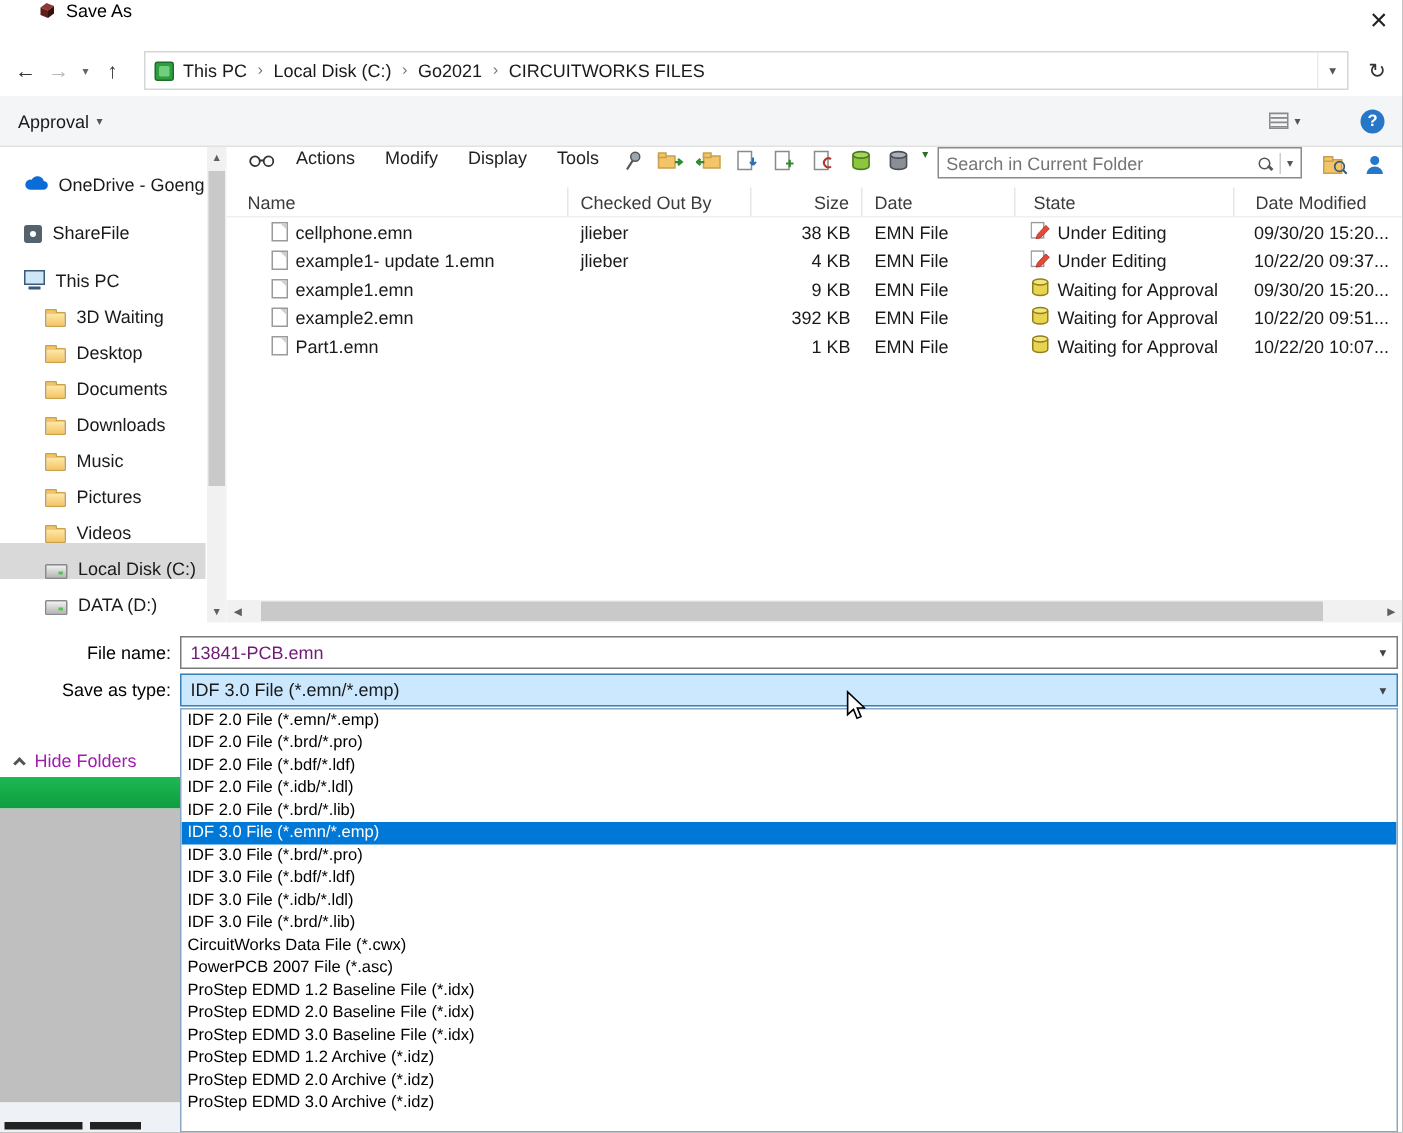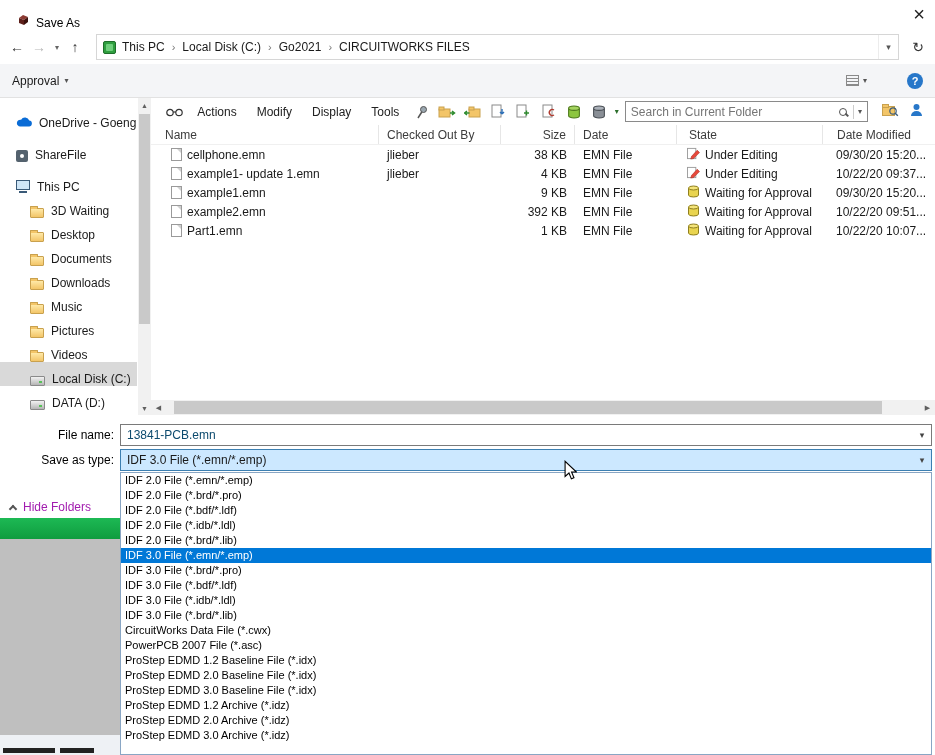--- a/index.html
+++ b/index.html
@@ -2,21 +2,21 @@
 <html><head>
 <meta charset="utf-8">
 <style>
   * { margin:0; padding:0; box-sizing:border-box; }
   html,body { background:#888; }
   .screen {
     position:relative; width:935px; height:755px; background:#fff; overflow:hidden;
     font-family:"Liberation Sans","DejaVu Sans",sans-serif; font-size:12px; color:#1a1a1a;
   }
   
-  .titlebar { position:absolute; top:0; left:12px; right:0; height:30px; display:flex; align-items:flex-end; padding:0 4px; background:#fff; }
+  .titlebar { position:absolute; top:0; left:0; right:0; height:30px; display:flex; align-items:flex-start; padding:0 24px; background:#fff; }
   .titlebar .title { margin-left:6px; font-size:12px; color:#000; }
   .close-btn { position:absolute; right:10px; top:4px; font-size:17px; color:#222; cursor:default; line-height:20px; }
   .close-btn::before { content:"×"; font-size:20px; }
   
   .navbar { position:absolute; top:30px; left:0; right:0; height:34px; display:flex; align-items:center; padding:0 8px; gap:4px; background:#fff; }
   .navbtn { color:#333; font-size:14px; width:18px; text-align:center; }
   .navbtn.dis { color:#b8b8b8; }
   .g-back::before{content:"←";} .g-fwd::before{content:"→";} .g-up::before{content:"↑";}
   .g-hist { font-size:8px; color:#666; width:10px; } .g-hist::before{content:"▾";}
   .g-refresh::before{content:"↻";}
@@ -46,54 +46,54 @@
   .sitem.grp { margin-bottom:8px; }
   .sitem.sel { background:#d9d9d9; }
   
   .vscroll { position:absolute; top:0; left:138px; width:13px; height:100%; background:#f1f1f1; }
   .vscroll .arr { position:absolute; left:0; width:13px; height:14px; font-size:7px; color:#606060; display:flex; align-items:center; justify-content:center; }
   .vscroll .arr.up{top:0;} .vscroll .arr.up::before{content:"▲";}
   .vscroll .arr.dn{bottom:0;} .vscroll .arr.dn::before{content:"▼";}
   .vthumb { position:absolute; top:16px; left:1px; width:11px; height:210px; background:#c9c9c9; }
   
   .main { position:absolute; top:0; left:151px; right:0; height:100%; display:flex; flex-direction:column; }
-  .cwbar { height:27px; display:flex; align-items:center; gap:6px; padding:0 6px 0 14px; }
+  .cwbar { height:27px; display:flex; gap:6px; padding:0 6px 0 14px; }
   .menu { padding:0 7px; color:#222; }
   .tico { width:20px; height:18px; display:flex; align-items:center; justify-content:center; }
   .grn-chev { font-size:8px; color:#2b6e2b; } .grn-chev::before{content:"▾";}
   .searchbox { margin-left:auto; width:252px; height:21px; border:1px solid #8a8a8a; background:#fff; display:flex; align-items:center; margin-right:8px; }
   .searchbox input { flex:1; border:0; outline:0; font:12px "Liberation Sans","DejaVu Sans",sans-serif; padding:0 5px; color:#222; background:transparent; }
   .mag { width:8px; height:8px; border:1.5px solid #555; border-radius:50%; position:relative; flex:0 0 auto; margin-right:4px; }
   .mag::after { content:""; position:absolute; width:4px; height:1.5px; background:#555; transform:rotate(45deg); right:-3px; bottom:-1px; }
   .sbsep { width:1px; height:14px; background:#ccc; margin:0 2px; }
   .sbchev { font-size:8px; color:#555; padding:0 5px 0 2px; } .sbchev::before{content:"▾";}
   .right-icons { display:flex; align-items:center; gap:11px; margin-right:6px; }
   
   .lheader { height:20px; display:flex; border-bottom:1px solid #f0f0f0; color:#3c3c3c; }
   .lheader .h { display:flex; align-items:center; padding-left:8px; border-right:1px solid #e6e6e6; }
   .h.name { width:228px; padding-left:14px; } .h.cob { width:122px; } .h.size { width:74px; justify-content:flex-end; padding-right:8px; }
   .h.type { width:102px; } .h.state { width:146px; padding-left:12px; } .h.date { flex:1; padding-left:14px; border-right:none; }
   
   .frow { height:19px; display:flex; align-items:center; }
   .frow .c { display:flex; align-items:center; padding-left:8px; height:100%; overflow:hidden; white-space:nowrap; }
-  .c.name { width:228px; padding-left:20px; gap:5px; } .c.cob { width:122px; } .c.size { width:74px; justify-content:flex-end; padding-right:8px; }
+  .c.name { width:228px; padding-left:30px; gap:5px; } .c.cob { width:122px; } .c.size { width:74px; justify-content:flex-end; padding-right:8px; }
   .c.type { width:102px; } .c.state { width:146px; padding-left:10px; gap:5px; } .c.date { flex:1; padding-left:13px; }
   .filler { flex:1; }
   
   .hscroll { height:15px; display:flex; align-items:stretch; background:#f1f1f1; }
   .hscroll .harr { width:15px; font-size:7px; color:#606060; display:flex; align-items:center; justify-content:center; }
   .harr.l::before{content:"◀";} .harr.r::before{content:"▶";}
   .htrack { flex:1; position:relative; }
   .hthumb { position:absolute; top:1px; bottom:1px; left:1%; width:94%; background:#c9c9c9; }
   
   .fieldrow { position:absolute; left:0; right:0; height:22px; }
   .filename-row { top:424px; } .savetype-row { top:449px; }
   .flabel { position:absolute; left:0; top:0; width:114px; line-height:22px; text-align:right; color:#000; }
   .combo { position:absolute; left:120px; right:3px; top:0; bottom:0; display:flex; align-items:center; background:#fff; border:1px solid #7a7a7a; }
-  .combo input { flex:1; border:0; outline:0; font:12px "Liberation Sans","DejaVu Sans",sans-serif; padding:0 6px; background:transparent; color:#0c4a6e; }
+  .combo input { flex:1; border:0; outline:0; font:12px "Liberation Sans","DejaVu Sans",sans-serif; padding:0 6px; background:transparent; color:#701a75; }
   .combo.blue { background:#cce8ff; border-color:#3c7fb1; }
   .combo-text { flex:1; padding-left:6px; }
   .combo-chev { width:18px; text-align:center; font-size:9px; color:#444; } .combo-chev::before{content:"▾";}
   
   .hide-folders { position:absolute; top:500px; left:10px; display:flex; align-items:center; gap:7px; color:#a21caf; }
   .chev-up { width:6px; height:6px; border-top:2px solid #555; border-left:2px solid #555; transform:rotate(45deg); margin-top:3px; }
   .bg-green { position:absolute; top:518px; left:0; width:120px; height:21px; background:linear-gradient(#1db954,#0f9c3f); }
   .bg-gray { position:absolute; top:539px; left:0; width:120px; height:196px; background:#bfbfbf; }
   .bg-strip { position:absolute; top:735px; left:0; width:120px; height:20px; background:#eef1f5; }
   .bg-strip i { position:absolute; bottom:2px; height:5px; background:#222; }

